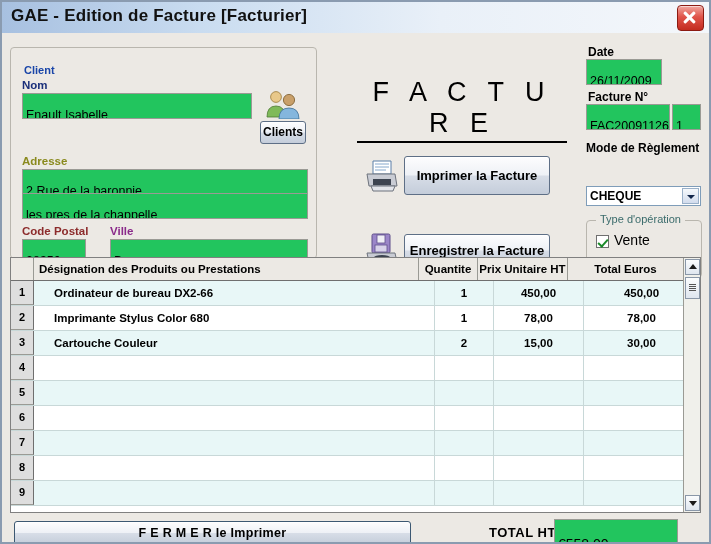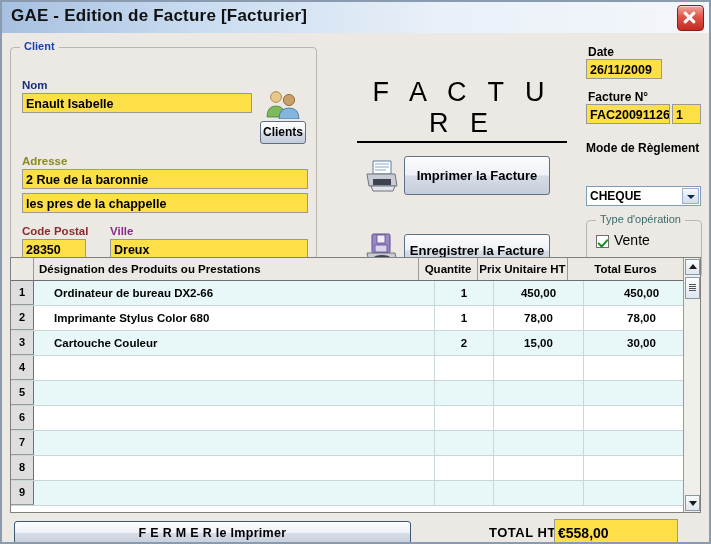--- a/index.html
+++ b/index.html
@@ -69,38 +69,38 @@
   .group-legend {
     position: absolute;
     top: -8px; left: 9px;
     padding: 0 4px;
     background: #ece9e4;
     font-size: 11px; font-weight: bold;
     white-space: nowrap;
   }
 
   #client-group { left: 8px; top: 14px; width: 307px; height: 212px; }
-  #client-group > .group-legend { color: #1945a8; }
+  #client-group > .group-legend { color: #1945a8; margin-top: 24px; }
 
   .field-label {
     position: absolute;
     font-size: 11.5px; font-weight: bold;
     white-space: nowrap;
   }
 
   .txt {
     position: absolute;
     box-sizing: border-box;
-    background: #fde047;
+    background: #22c55e;
     border: 1px solid #9a9a94;
     font-family: "Liberation Sans", sans-serif;
     font-size: 12.5px;
-    font-weight: bold;
+    font-weight: normal;
     color: #000;
-    padding: 1px 3px;
+    padding: 12px 3px;
     line-height: 18px;
     white-space: nowrap;
     overflow: hidden;
   }
 
   .btn {
     position: absolute;
     box-sizing: border-box;
     background: linear-gradient(to bottom, #fdfdfe 0%, #eef1f6 48%, #d7dde7 52%, #c4cdda 100%);
     border: 1px solid #5e6f86;

